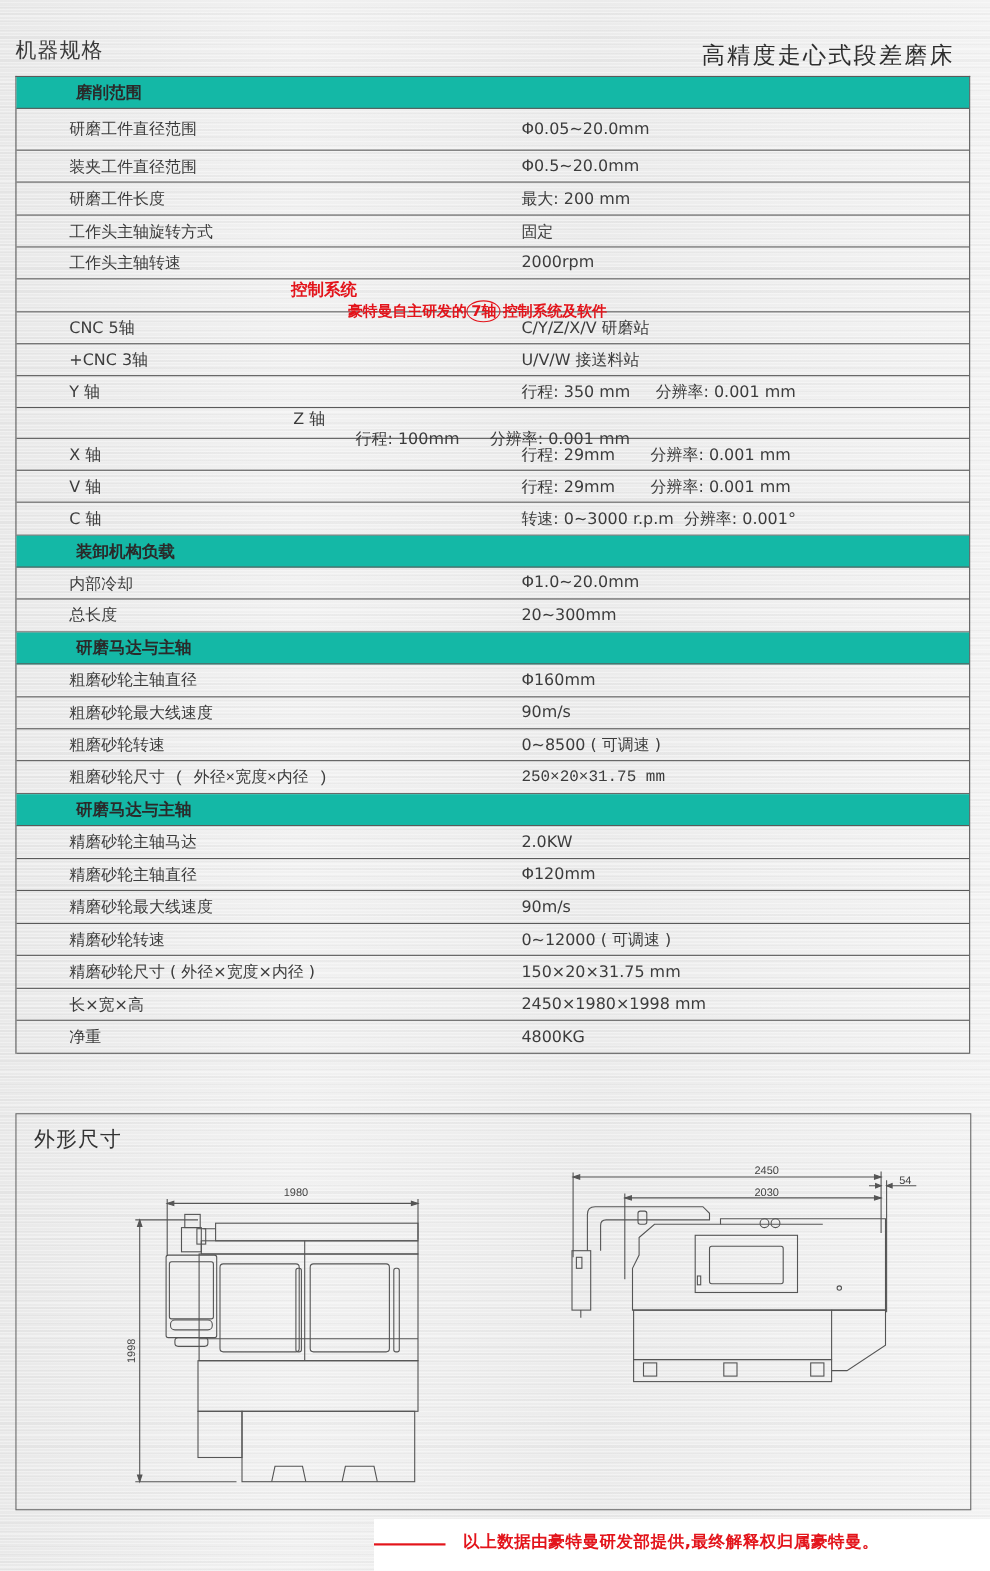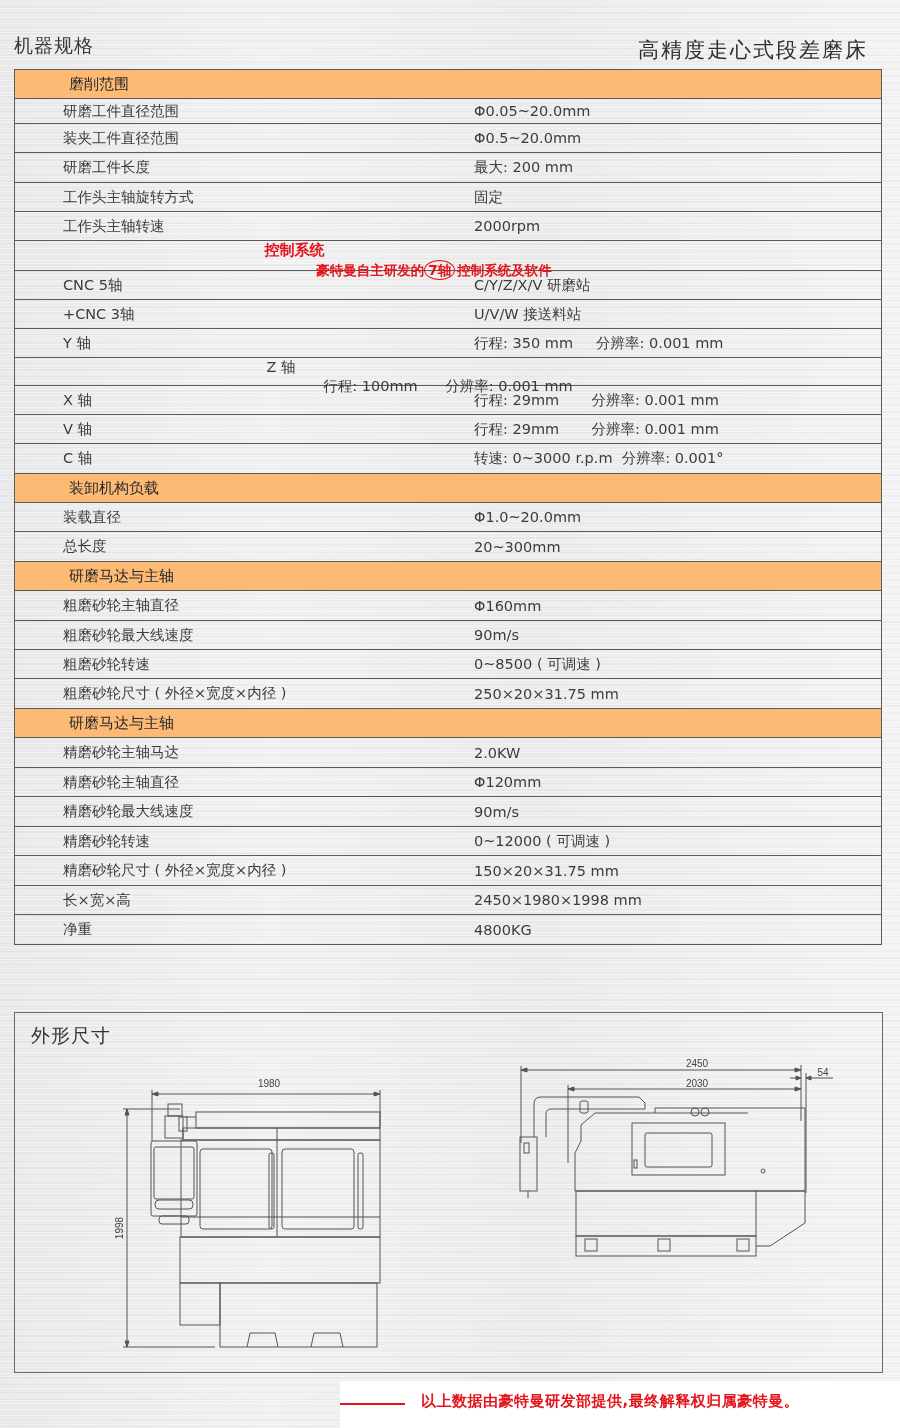--- a/index.html
+++ b/index.html
@@ -25,21 +25,21 @@
     border: 1.5px solid #5a5a5a; border-bottom: none;
     box-sizing: border-box;
   }
   .row {
     display: flex; align-items: center;
     border-bottom: 1.5px solid #5a5a5a;
     box-sizing: border-box; font-size: 14.5px; color: #3c3c3c;
   }
   .row .k { width: 459px; padding-left: 48px; box-sizing: border-box; white-space: nowrap; }
   .row .v { flex: 1; white-space: pre; }
-  .row.section { background: #fdba74; font-weight: normal; color: #2a2a2a; font-size: 15px; }
+  .row.section { background: #14b8a6; font-weight: bold; color: #2a2a2a; font-size: 15px; }
   .row.section .k { padding-left: 54px; }
   .row.red { color: #e3141b; font-weight: bold; flex-direction: column; }
   .row.red .k { padding-left: 46px; font-size: 15px; }
   .row.red .v { font-size: 13.5px; margin-left: -28px; }
   .circled {
     display: inline-block; border: 1.5px solid #e3141b; border-radius: 50%;
     padding: 0 3px; line-height: 18px;
   }
   .drawing-frame {
     position: absolute; left: 14px; top: 1012px; width: 869px; height: 361px;
@@ -64,21 +64,21 @@
 <body>
 
 <div class="page-title-left">机器规格</div>
 <div class="page-title-right">高精度走心式段差磨床</div>
 
 <div class="spec-table" id="spec-table">
     <div class="row section" style="height: 29px;">
       <div class="k">磨削范围</div>
       <div class="v"></div>
     </div>
-    <div class="row" style="height: 25px; align-items: center;">
+    <div class="row" style="height: 38px; align-items: center;">
       <div class="k">研磨工件直径范围</div>
       <div class="v">Φ0.05~20.0mm</div>
     </div>
     <div class="row" style="height: 29px;">
       <div class="k">装夹工件直径范围</div>
       <div class="v">Φ0.5~20.0mm</div>
     </div>
     <div class="row" style="height: 30px;">
       <div class="k">研磨工件长度</div>
       <div class="v">最大: 200 mm</div>
@@ -121,21 +121,21 @@
     </div>
     <div class="row" style="height: 30px;">
       <div class="k">C 轴</div>
       <div class="v">转速: 0~3000 r.p.m  分辨率: 0.001°</div>
     </div>
     <div class="row section" style="height: 29px;">
       <div class="k">装卸机构负载</div>
       <div class="v"></div>
     </div>
     <div class="row" style="height: 29px;">
-      <div class="k">装载直径</div>
+      <div class="k">内部冷却</div>
       <div class="v">Φ1.0~20.0mm</div>
     </div>
     <div class="row" style="height: 30px;">
       <div class="k">总长度</div>
       <div class="v">20~300mm</div>
     </div>
     <div class="row section" style="height: 29px;">
       <div class="k">研磨马达与主轴</div>
       <div class="v"></div>
     </div>
@@ -144,21 +144,21 @@
       <div class="v">Φ160mm</div>
     </div>
     <div class="row" style="height: 29px;">
       <div class="k">粗磨砂轮最大线速度</div>
       <div class="v">90m/s</div>
     </div>
     <div class="row" style="height: 29px;">
       <div class="k">粗磨砂轮转速</div>
       <div class="v">0~8500 ( 可调速 )</div>
     </div>
-    <div class="row" style="height: 30px;">
+    <div class="row" style="height: 30px; font-family: Liberation Mono, monospace;">
       <div class="k">粗磨砂轮尺寸 ( 外径×宽度×内径 )</div>
       <div class="v">250×20×31.75 mm</div>
     </div>
     <div class="row section" style="height: 29px;">
       <div class="k">研磨马达与主轴</div>
       <div class="v"></div>
     </div>
     <div class="row" style="height: 30px;">
       <div class="k">精磨砂轮主轴马达</div>
       <div class="v">2.0KW</div>

